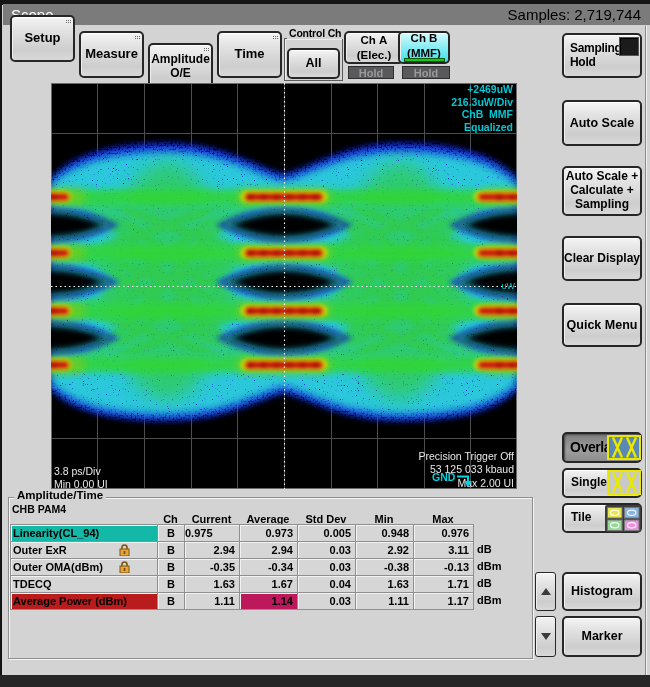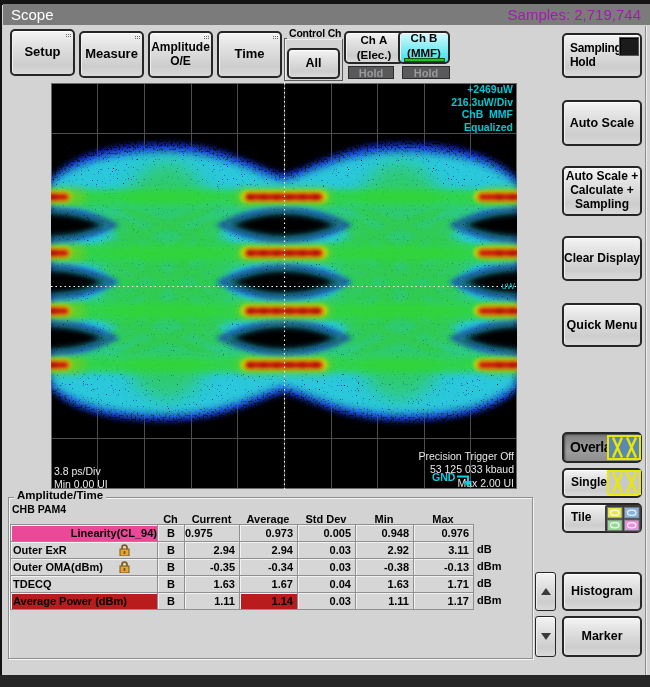--- a/index.html
+++ b/index.html
@@ -12,29 +12,29 @@
   .dots{position:absolute;top:3px;right:5px;width:5px;height:4px;}
   .dots i{position:absolute;width:1px;height:1px;background:#666;
        box-shadow:2px 0 #666,4px 0 #666,0 2px #666,2px 2px #666,4px 2px #666;}
 </style></head>
 <body>
 
 <div class="abs" style="left:0;top:0;width:650px;height:5px;background:#141414;"></div>
 <div class="abs" style="left:0;top:0;width:2px;height:687px;background:#141414;"></div>
 <div class="abs" style="left:3px;top:4px;width:647px;height:21px;background:#7b7b7b;"></div>
 <div class="abs" style="left:11px;top:6px;color:#fff;font-size:15px;">Scope</div>
-<div class="abs" style="right:9px;top:6px;color:#a21caf;font-size:15px;">Samples: 2,719,744</div>
-
-<div class="btn" style="left:10px;top:29px;width:65px;height:47px;">Setup<span class="dots">
+<div class="abs" style="right:9px;top:6px;color:#000000;font-size:15px;">Samples: 2,719,744</div>
+
+<div class="btn" style="left:10px;top:15px;width:65px;height:47px;">Setup<span class="dots">
       <i></i>
     </span></div>
 <div class="btn" style="left:79px;top:31px;width:65px;height:47px;">Measure<span class="dots">
       <i></i>
     </span></div>
-<div class="btn" style="left:148px;top:31px;width:65px;height:47px;font-size:12px;">Amplitude<br>O/E<span class="dots">
+<div class="btn" style="left:148px;top:43px;width:65px;height:47px;font-size:12px;">Amplitude<br>O/E<span class="dots">
       <i></i>
     </span></div>
 <div class="btn" style="left:217px;top:31px;width:65px;height:47px;">Time<span class="dots">
       <i></i>
     </span></div>
 
 <div class="abs" style="left:284px;top:38px;width:59px;height:43px;border:1px solid #5a5a5a;box-shadow:inset 1px 1px 0 #eee;"></div>
 <div class="abs" style="left:287px;top:27px;background:#d3d3d3;padding:0 2px;font-weight:bold;font-size:10.5px;letter-spacing:-0.2px;">Control Ch</div>
 <div class="btn" style="left:287px;top:48px;width:53px;height:31px;font-size:12.5px;">All</div>
 
@@ -101,21 +101,21 @@
 <div class="abs" style="left:12px;top:503px;font-weight:bold;font-size:10.5px;">CHB PAM4</div>
 <div id="tblhead" class="abs" style="top:513px;font-weight:bold;font-size:11px;">
   <span class="abs" style="left:157px;width:27px;text-align:center;">Ch</span>
   <span class="abs" style="left:184px;width:55px;text-align:center;">Current</span>
   <span class="abs" style="left:239px;width:58px;text-align:center;">Average</span>
   <span class="abs" style="left:297px;width:58px;text-align:center;">Std Dev</span>
   <span class="abs" style="left:355px;width:58px;text-align:center;">Min</span>
   <span class="abs" style="left:413px;width:60px;text-align:center;">Max</span>
 </div>
 <div id="tbl" class="abs" style="left:10px;top:524px;font-weight:bold;font-size:11px;">
-    <div style="position:absolute;box-sizing:border-box;left:0px;top:0px;width:147px;height:17px;background:#ec4899;border:1px solid #8f8f8f;border-right:none;border-bottom:none;box-shadow:inset 1px 1px 0 #f2f2f2;text-align:right;padding-left:2px;line-height:16px;">Linearity(CL_94)</div>
+    <div style="position:absolute;box-sizing:border-box;left:0px;top:0px;width:147px;height:17px;background:#14b8a6;border:1px solid #8f8f8f;border-right:none;border-bottom:none;box-shadow:inset 1px 1px 0 #f2f2f2;text-align:left;padding-left:2px;line-height:16px;">Linearity(CL_94)</div>
     <div style="position:absolute;box-sizing:border-box;left:147px;top:0px;width:27px;height:17px;background:#d6d6d6;border:1px solid #8f8f8f;border-right:none;border-bottom:none;box-shadow:inset 1px 1px 0 #f2f2f2;text-align:center;line-height:16px;">B</div>
     <div style="position:absolute;box-sizing:border-box;left:174px;top:0px;width:55px;height:17px;background:#d6d6d6;border:1px solid #8f8f8f;border-right:none;border-bottom:none;box-shadow:inset 1px 1px 0 #f2f2f2;text-align:left;padding-right:4px;line-height:16px;">0.975</div>
     <div style="position:absolute;box-sizing:border-box;left:229px;top:0px;width:58px;height:17px;background:#d6d6d6;border:1px solid #8f8f8f;border-right:none;border-bottom:none;box-shadow:inset 1px 1px 0 #f2f2f2;text-align:right;padding-right:4px;line-height:16px;">0.973</div>
     <div style="position:absolute;box-sizing:border-box;left:287px;top:0px;width:58px;height:17px;background:#d6d6d6;border:1px solid #8f8f8f;border-right:none;border-bottom:none;box-shadow:inset 1px 1px 0 #f2f2f2;text-align:right;padding-right:4px;line-height:16px;">0.005</div>
     <div style="position:absolute;box-sizing:border-box;left:345px;top:0px;width:58px;height:17px;background:#d6d6d6;border:1px solid #8f8f8f;border-right:none;border-bottom:none;box-shadow:inset 1px 1px 0 #f2f2f2;text-align:right;padding-right:4px;line-height:16px;">0.948</div>
     <div style="position:absolute;box-sizing:border-box;left:403px;top:0px;width:60px;height:17px;background:#d6d6d6;border:1px solid #8f8f8f;border-right:none;border-bottom:none;box-shadow:inset 1px 1px 0 #f2f2f2;text-align:right;padding-right:4px;line-height:16px;">0.976</div>
     <div style="position:absolute;left:467px;top:0px;line-height:17px;"></div>
     <div style="position:absolute;box-sizing:border-box;left:0px;top:17px;width:147px;height:17px;background:#d6d6d6;border:1px solid #8f8f8f;border-right:none;border-bottom:none;box-shadow:inset 1px 1px 0 #f2f2f2;text-align:left;padding-left:2px;line-height:16px;">Outer ExR<svg style="position:absolute;left:108px;top:2px" width="11" height="12">
         <rect x="1" y="5" width="9" height="7" fill="#e8a33d" stroke="#7a5510" stroke-width="1"></rect>
         <path d="M3 5 V3.5 A2.5 2.5 0 0 1 8 3.5 V5" fill="none" stroke="#7a5510" stroke-width="1.6"></path>
@@ -144,21 +144,21 @@
     <div style="position:absolute;box-sizing:border-box;left:147px;top:51px;width:27px;height:17px;background:#d6d6d6;border:1px solid #8f8f8f;border-right:none;border-bottom:none;box-shadow:inset 1px 1px 0 #f2f2f2;text-align:center;line-height:16px;">B</div>
     <div style="position:absolute;box-sizing:border-box;left:174px;top:51px;width:55px;height:17px;background:#d6d6d6;border:1px solid #8f8f8f;border-right:none;border-bottom:none;box-shadow:inset 1px 1px 0 #f2f2f2;text-align:right;padding-right:4px;line-height:16px;">1.63</div>
     <div style="position:absolute;box-sizing:border-box;left:229px;top:51px;width:58px;height:17px;background:#d6d6d6;border:1px solid #8f8f8f;border-right:none;border-bottom:none;box-shadow:inset 1px 1px 0 #f2f2f2;text-align:right;padding-right:4px;line-height:16px;">1.67</div>
     <div style="position:absolute;box-sizing:border-box;left:287px;top:51px;width:58px;height:17px;background:#d6d6d6;border:1px solid #8f8f8f;border-right:none;border-bottom:none;box-shadow:inset 1px 1px 0 #f2f2f2;text-align:right;padding-right:4px;line-height:16px;">0.04</div>
     <div style="position:absolute;box-sizing:border-box;left:345px;top:51px;width:58px;height:17px;background:#d6d6d6;border:1px solid #8f8f8f;border-right:none;border-bottom:none;box-shadow:inset 1px 1px 0 #f2f2f2;text-align:right;padding-right:4px;line-height:16px;">1.63</div>
     <div style="position:absolute;box-sizing:border-box;left:403px;top:51px;width:60px;height:17px;background:#d6d6d6;border:1px solid #8f8f8f;border-right:none;border-bottom:none;box-shadow:inset 1px 1px 0 #f2f2f2;text-align:right;padding-right:4px;line-height:16px;">1.71</div>
     <div style="position:absolute;left:467px;top:51px;line-height:17px;">dB</div>
     <div style="position:absolute;box-sizing:border-box;left:0px;top:68px;width:147px;height:17px;background:#b91c1c;border:1px solid #8f8f8f;border-right:none;border-bottom:none;box-shadow:inset 1px 1px 0 #f2f2f2;text-align:left;padding-left:2px;line-height:16px;">Average Power (dBm)</div>
     <div style="position:absolute;box-sizing:border-box;left:147px;top:68px;width:27px;height:17px;background:#d6d6d6;border:1px solid #8f8f8f;border-right:none;border-bottom:none;box-shadow:inset 1px 1px 0 #f2f2f2;text-align:center;line-height:16px;">B</div>
     <div style="position:absolute;box-sizing:border-box;left:174px;top:68px;width:55px;height:17px;background:#d6d6d6;border:1px solid #8f8f8f;border-right:none;border-bottom:none;box-shadow:inset 1px 1px 0 #f2f2f2;text-align:right;padding-right:4px;line-height:16px;">1.11</div>
-    <div style="position:absolute;box-sizing:border-box;left:229px;top:68px;width:58px;height:17px;background:#b91c1c;border:1px solid #8f8f8f;border-right:none;border-bottom:none;box-shadow:inset 1px 1px 0 #f2f2f2;text-align:right;padding-right:4px;line-height:16px;">1.14</div>
+    <div style="position:absolute;box-sizing:border-box;left:229px;top:68px;width:58px;height:17px;background:#be185d;border:1px solid #8f8f8f;border-right:none;border-bottom:none;box-shadow:inset 1px 1px 0 #f2f2f2;text-align:right;padding-right:4px;line-height:16px;">1.14</div>
     <div style="position:absolute;box-sizing:border-box;left:287px;top:68px;width:58px;height:17px;background:#d6d6d6;border:1px solid #8f8f8f;border-right:none;border-bottom:none;box-shadow:inset 1px 1px 0 #f2f2f2;text-align:right;padding-right:4px;line-height:16px;">0.03</div>
     <div style="position:absolute;box-sizing:border-box;left:345px;top:68px;width:58px;height:17px;background:#d6d6d6;border:1px solid #8f8f8f;border-right:none;border-bottom:none;box-shadow:inset 1px 1px 0 #f2f2f2;text-align:right;padding-right:4px;line-height:16px;">1.11</div>
     <div style="position:absolute;box-sizing:border-box;left:403px;top:68px;width:60px;height:17px;background:#d6d6d6;border:1px solid #8f8f8f;border-right:none;border-bottom:none;box-shadow:inset 1px 1px 0 #f2f2f2;text-align:right;padding-right:4px;line-height:16px;">1.17</div>
     <div style="position:absolute;left:467px;top:68px;line-height:17px;">dBm</div>
     <div style="position:absolute;left:0;top:85px;width:463px;height:1px;background:#8f8f8f;"></div>
     <div style="position:absolute;left:463px;top:0;width:1px;height:86px;background:#8f8f8f;"></div>
   </div>
 
 <div class="abs" id="eyewrap" style="left:51px;top:83px;width:466px;height:406px;background:#000;">
 <svg width="466" height="406" viewBox="0 0 466 406">

